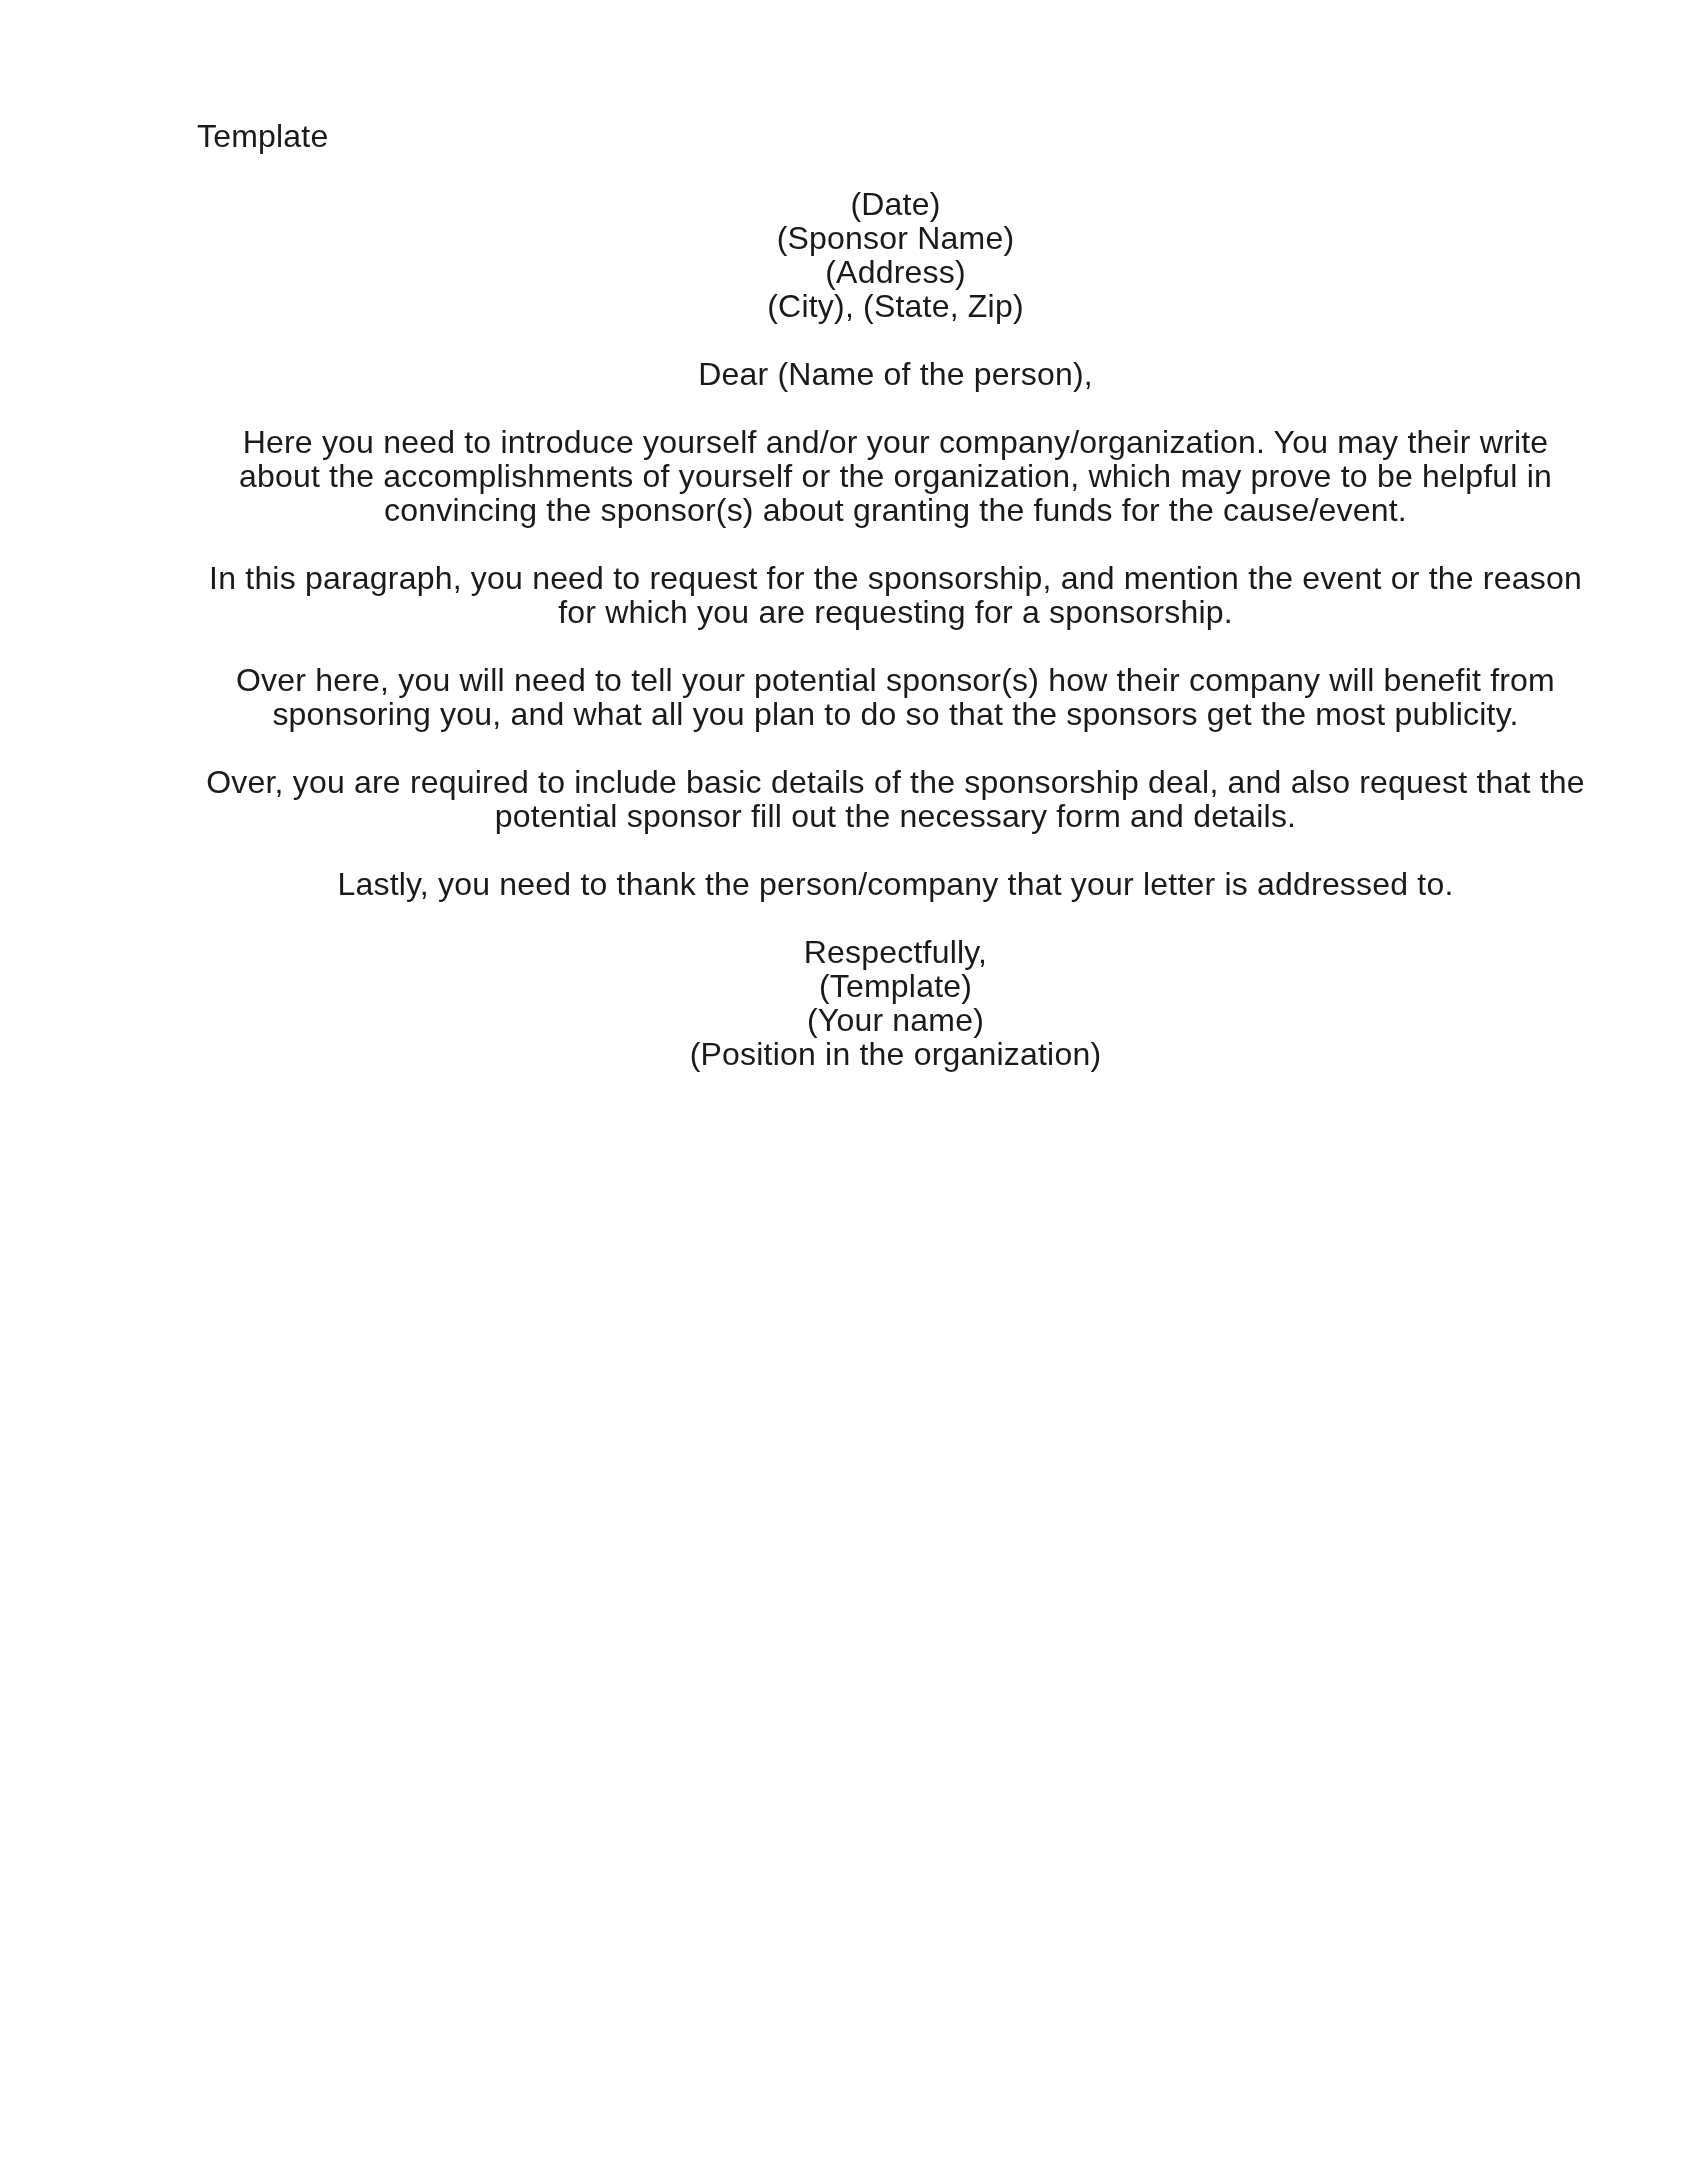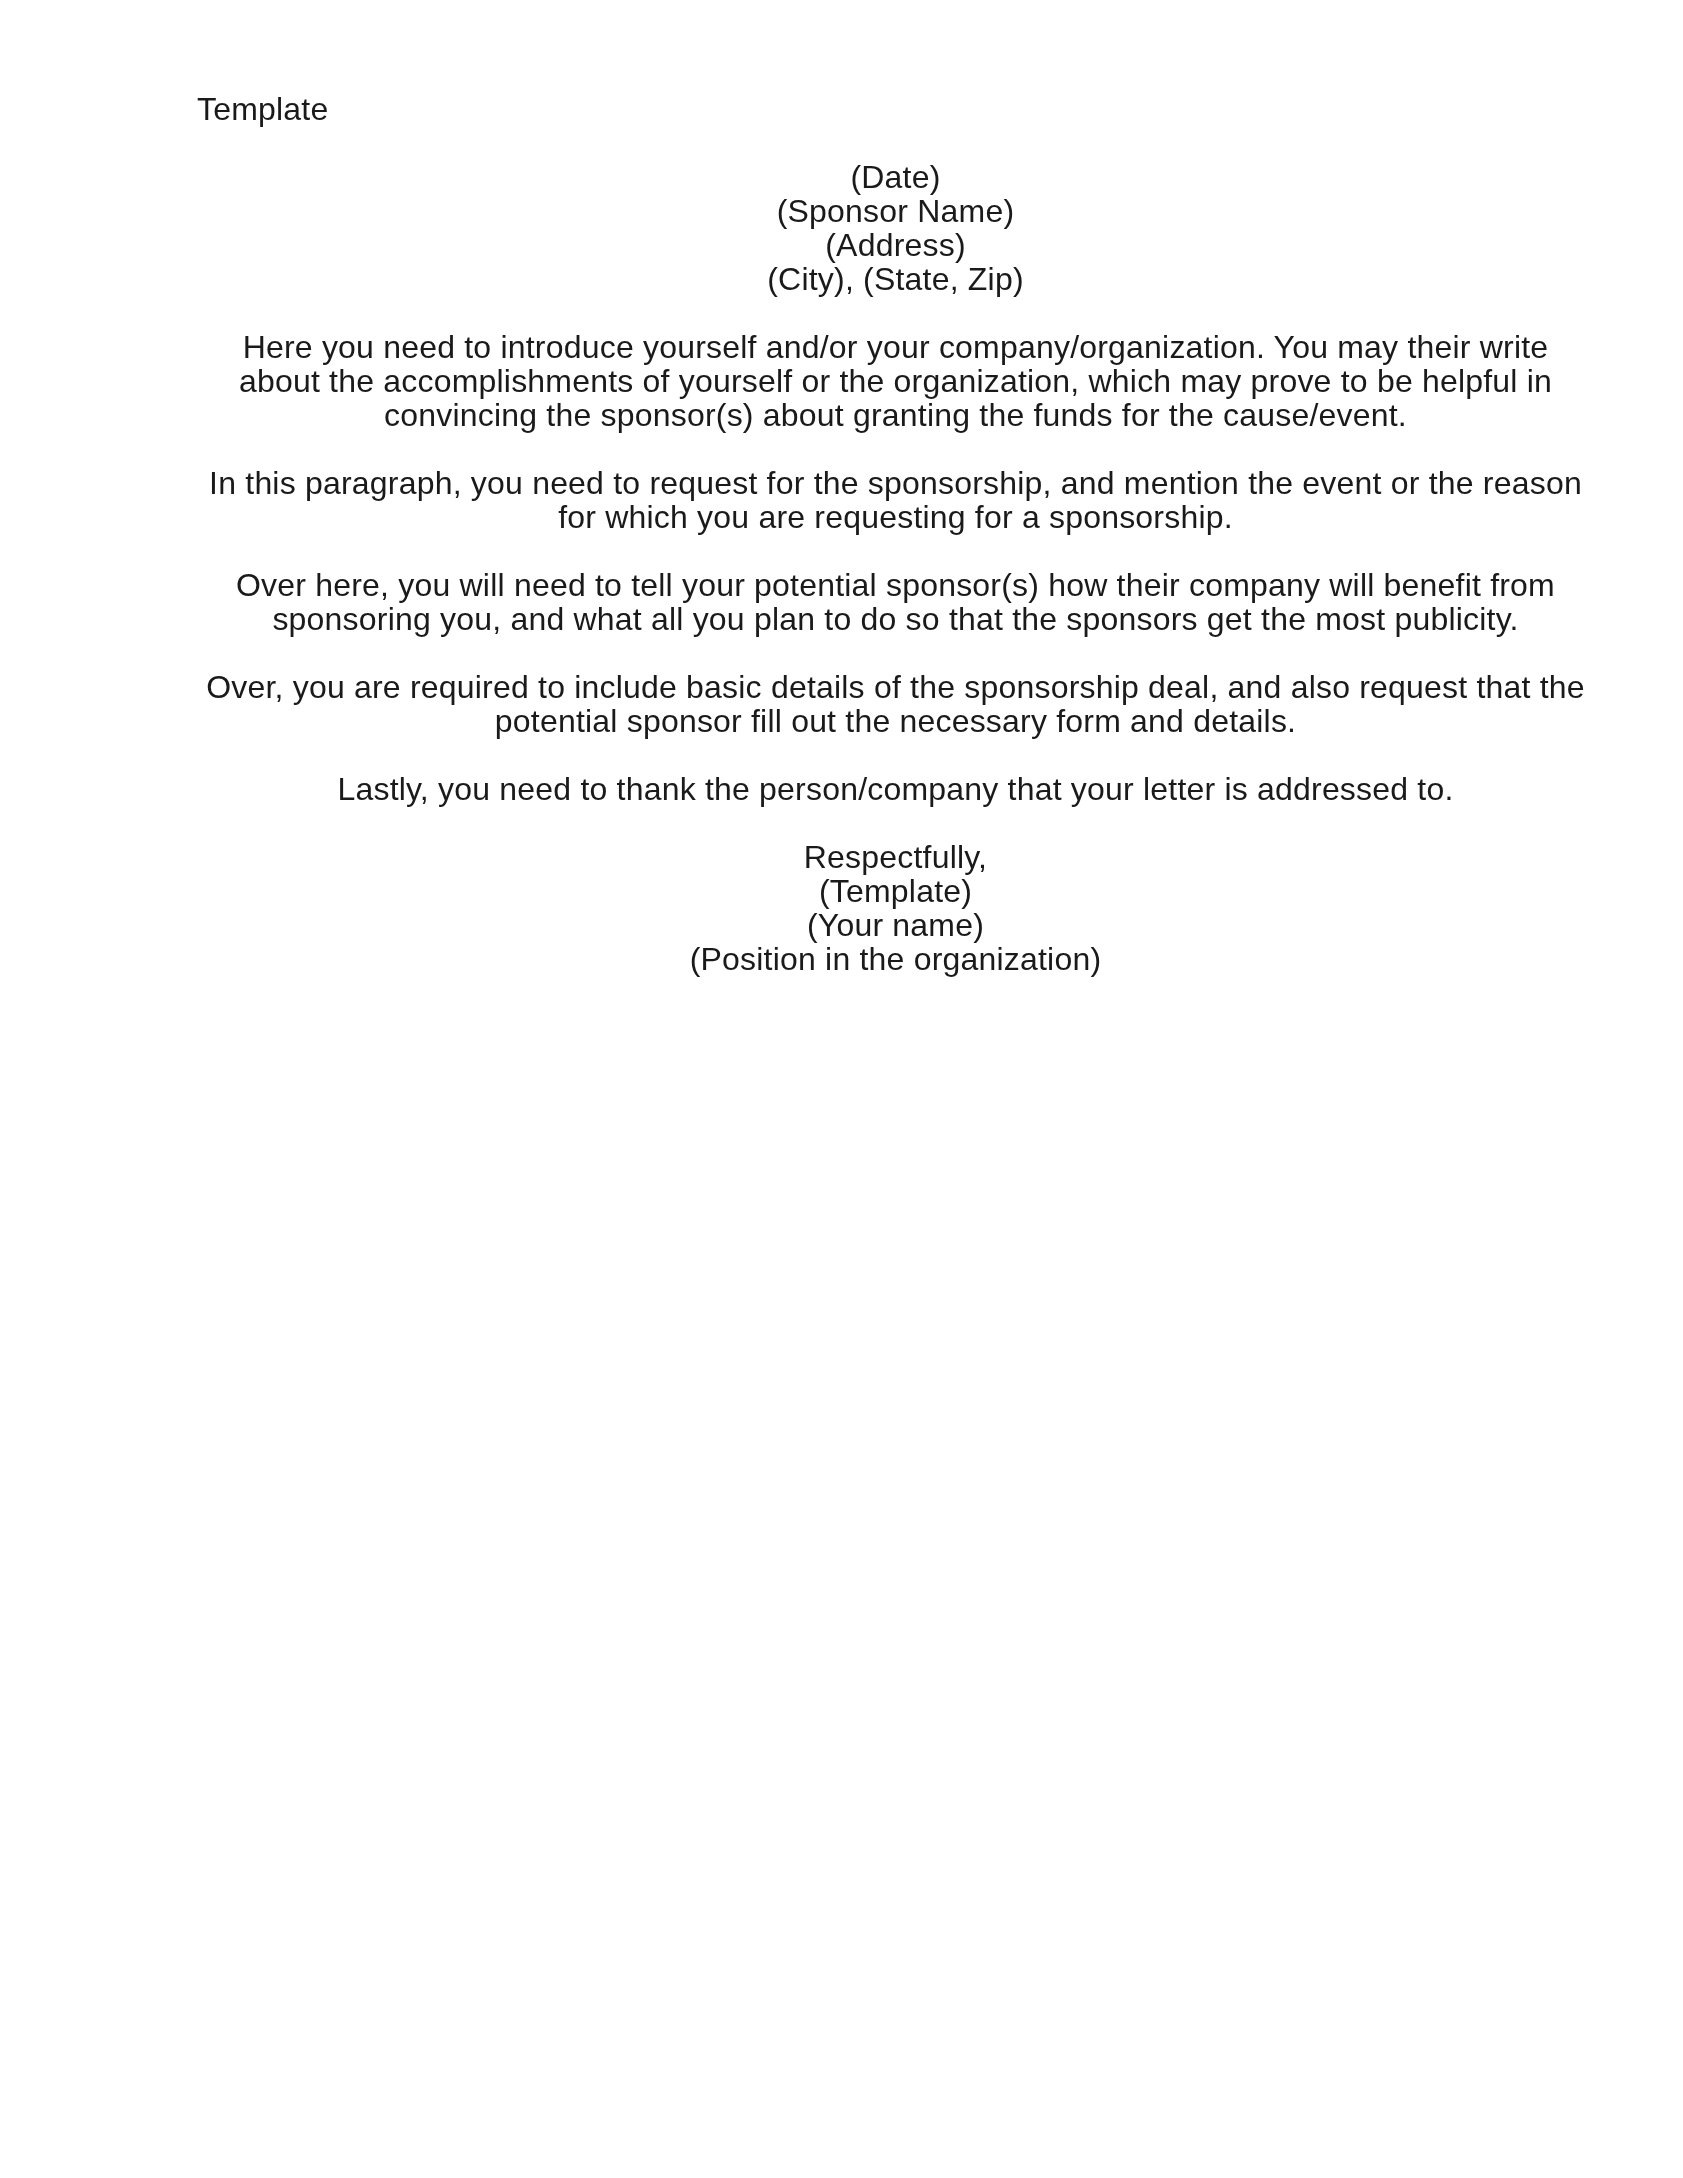--- a/index.html
+++ b/index.html
@@ -12,21 +12,21 @@
     height: 2178px;
     font-family: "Liberation Sans", "DejaVu Sans", sans-serif;
     color: #1a1a1a;
     position: relative;
     overflow: hidden;
   }
   .page {
     box-sizing: border-box;
     width: 1683px;
     height: 2178px;
-    padding: 92px 89px 0 197px;
+    padding: 119px 89px 0 197px;
     background: #ffffff;
   }
   .block {
     margin: 0 0 0 0;
     font-size: 32px;
     line-height: 34px;
     white-space: pre-line;   
     letter-spacing: 0.2px;
   }
   .block + .block {
@@ -36,20 +36,21 @@
 </style>
 </head>
 <body>
 
 <div class="page">
   <p class="block">Template</p>
   <p class="block">(Date)
 (Sponsor Name)
 (Address)
 (City), (State, Zip)</p>
+  <p class="block">Dear (Name of the person),</p>
   <p class="block">Here you need to introduce yourself and/or your company/organization. You may their write
 about the accomplishments of yourself or the organization, which may prove to be helpful in
 convincing the sponsor(s) about granting the funds for the cause/event.</p>
   <p class="block">In this paragraph, you need to request for the sponsorship, and mention the event or the reason
 for which you are requesting for a sponsorship.</p>
   <p class="block">Over here, you will need to tell your potential sponsor(s) how their company will benefit from
 sponsoring you, and what all you plan to do so that the sponsors get the most publicity.</p>
   <p class="block">Over, you are required to include basic details of the sponsorship deal, and also request that the
 potential sponsor fill out the necessary form and details.</p>
   <p class="block">Lastly, you need to thank the person/company that your letter is addressed to.</p>

